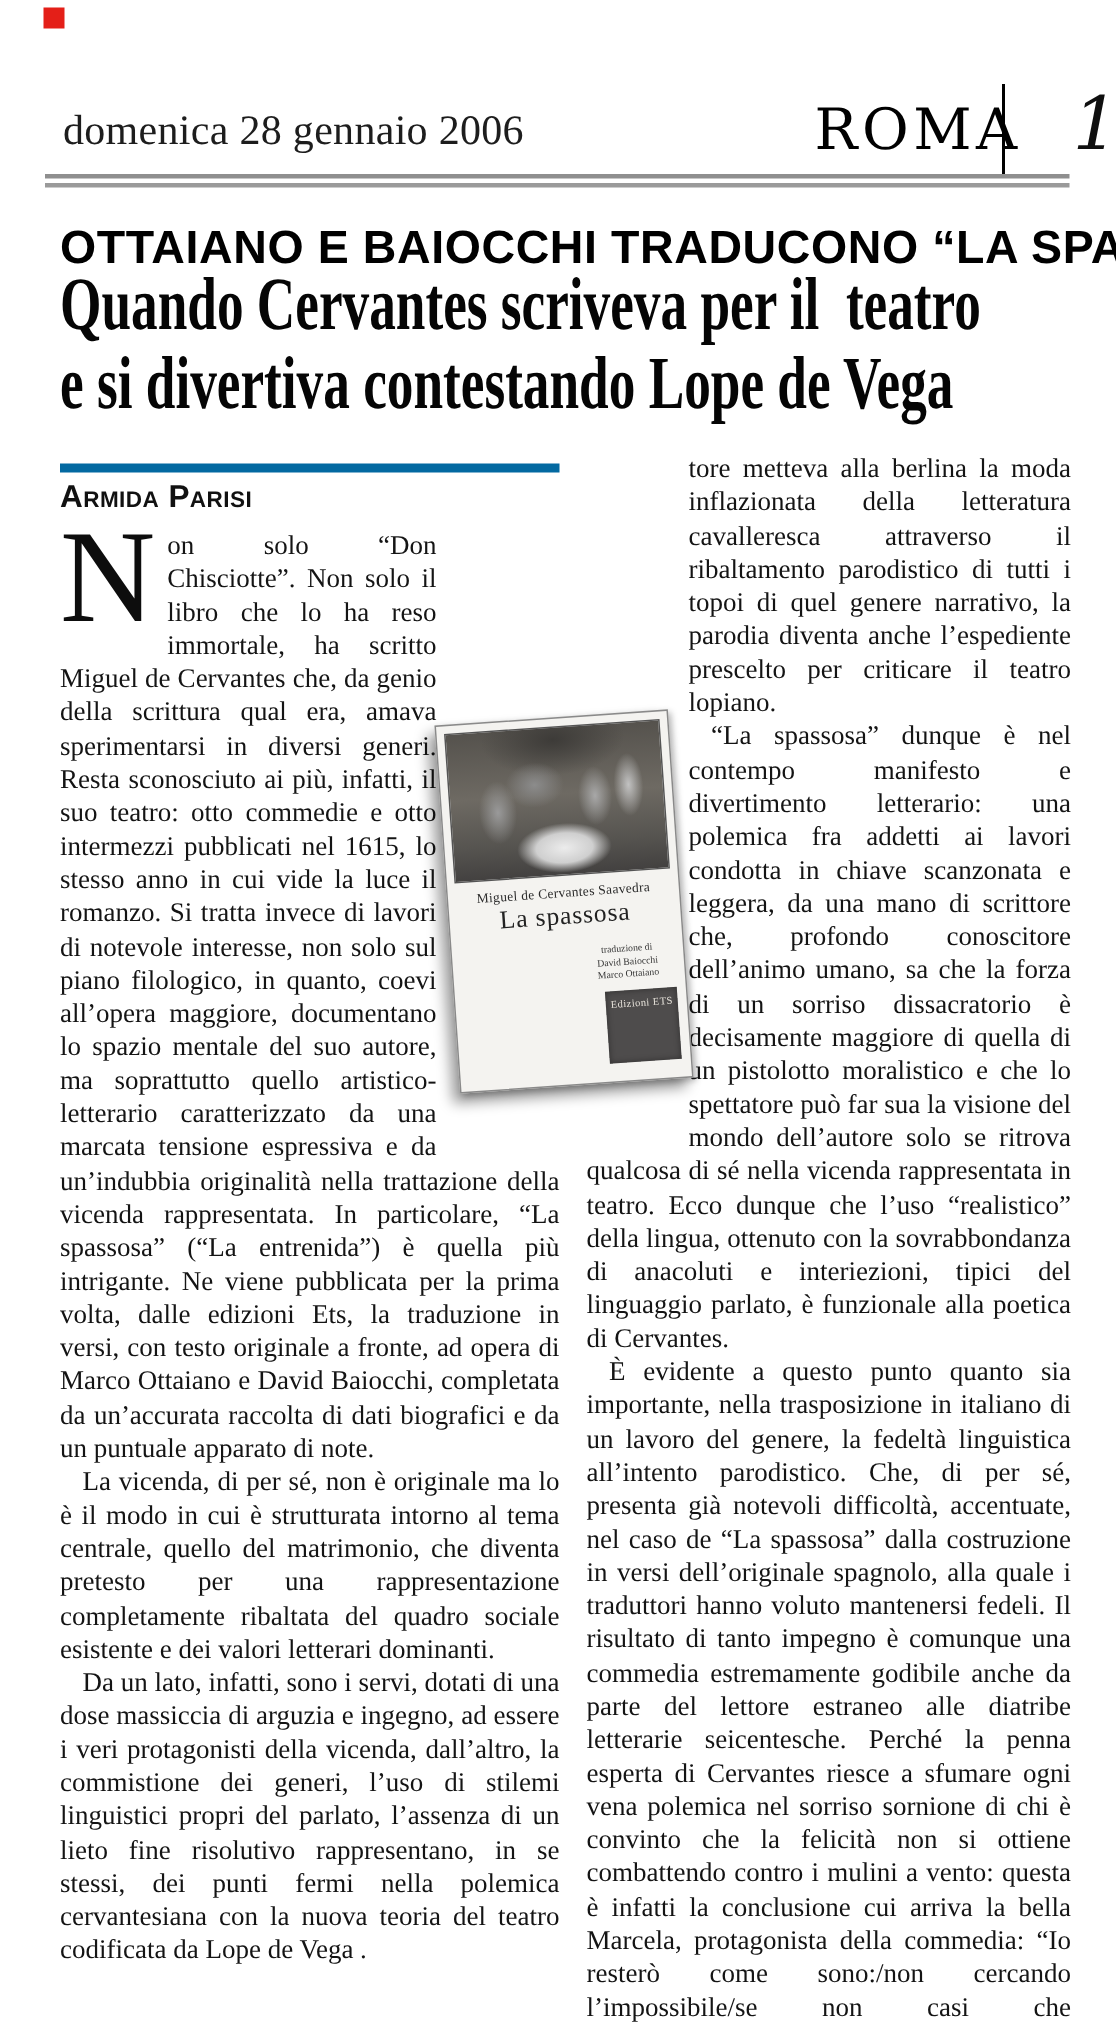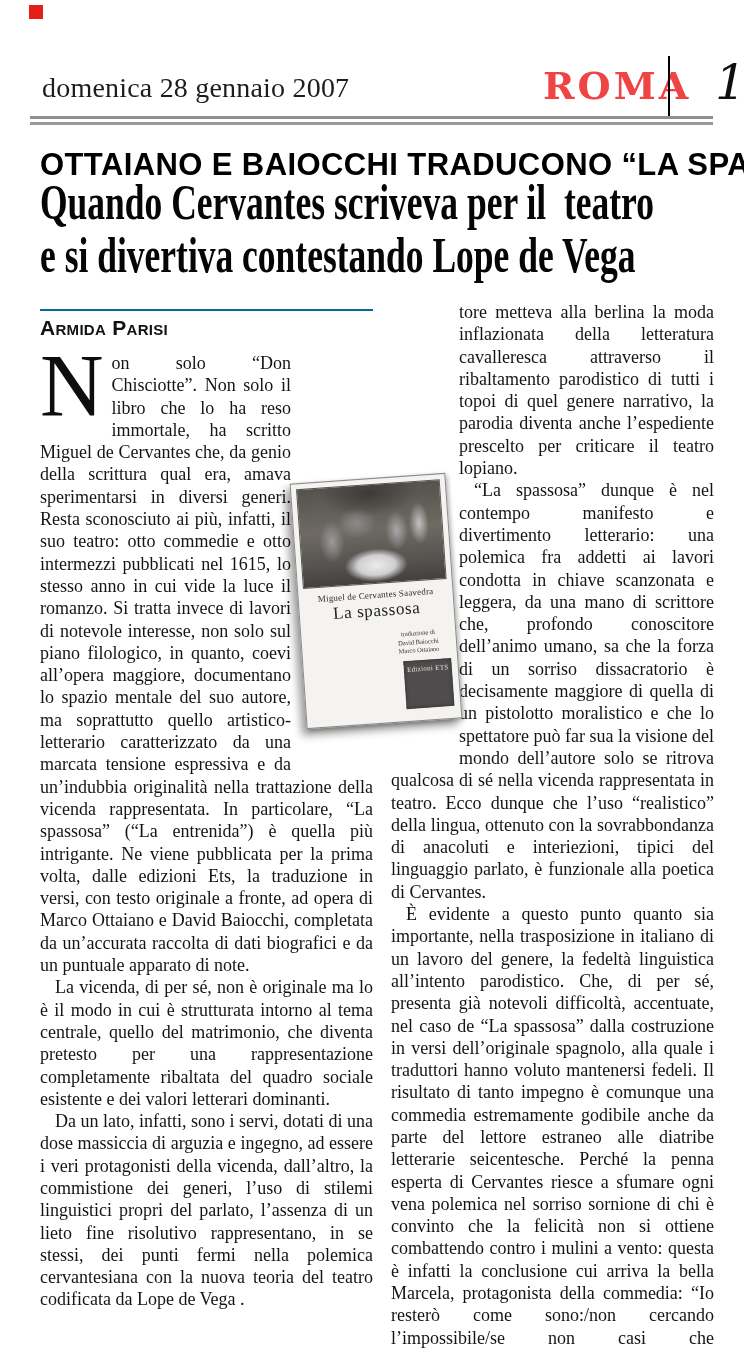--- a/index.html
+++ b/index.html
@@ -5,37 +5,37 @@
   html,body{margin:0;padding:0;background:#ffffff;}
   .page{position:relative;width:744px;height:1353px;background:#ffffff;overflow:hidden;
         font-family:"Liberation Serif", serif;color:#141414;}
   .abs{position:absolute;}
 
   
   .corner-marker{left:29px;top:5px;width:14px;height:14px;background:#e41f18;}
 
   
   .date{left:42px;top:72px;font-size:28px;color:#1d1d1d;letter-spacing:0.2px;}
-  .masthead{left:543px;top:64px;font-family:"DejaVu Serif", serif;font-weight:bold;
-            font-size:38px;line-height:44px;color:#ef4444;letter-spacing:3px;}
+  .masthead{left:543px;top:64px;font-family:"DejaVu Serif", serif;font-weight:normal;
+            font-size:38px;line-height:44px;color:#000000;letter-spacing:3px;}
   .head-divider{left:668px;top:56px;width:2px;height:62px;background:#000;}
   .page-number{left:715px;top:55px;font-family:"DejaVu Serif", serif;font-style:italic;
                font-size:49px;line-height:56px;color:#0f0f0f;}
   .rule-a{left:30px;top:116px;width:683px;height:3px;background:#8f8f8f;}
   .rule-b{left:30px;top:122px;width:683px;height:3px;background:#9a9a9a;}
 
   
   .kicker{left:40px;top:147px;font-family:"Liberation Sans", sans-serif;font-weight:bold;
           font-size:31px;letter-spacing:0.4px;color:#000;white-space:pre;}
   .headline-line{left:40px;font-weight:bold;font-size:50px;line-height:52px;color:#050505;
                  white-space:pre;transform:scaleX(0.71);transform-origin:0 0;letter-spacing:0px;}
   .hl1{top:176px;} .hl2{top:229px;}
 
   
-  .byline-wrap{left:40px;top:309px;width:333px;border-top:2px solid #0369a1;padding-top:5px;}
+  .byline-wrap{left:40px;top:309px;width:333px;border-top:6px solid #0369a1;padding-top:5px;}
   .byline{font-family:"Liberation Sans", sans-serif;font-weight:bold;font-variant:small-caps;
           font-variant-caps:small-caps;font-size:21px;color:#111;letter-spacing:0.3px;}
 
   
   .col{font-size:18px;line-height:22.3px;text-align:justify;color:#141414;}
   .col1{left:40px;top:352px;width:333px;}
   .col2{left:391px;top:301px;width:323px;}
   .col p{margin:0;hyphens:auto;-webkit-hyphens:auto;}
   .col p.indent{text-indent:15px;}
   .cut1{float:right;width:76px;height:268px;margin-top:134px;margin-left:6px;}
@@ -68,21 +68,21 @@
   .ets-label{position:absolute;left:0;top:5px;width:100%;text-align:center;font-size:7px;
         color:#e8e4dc;letter-spacing:0.3px;}
 </style>
 </head>
 <body>
 
 <div class="page">
 
   <div class="abs corner-marker"></div>
 
-  <div class="abs date">domenica 28 gennaio 2007</div>
+  <div class="abs date">domenica 28 gennaio 2006</div>
   <div class="abs masthead">ROMA</div>
   <div class="abs head-divider"></div>
   <div class="abs page-number">11</div>
   <div class="abs rule-a"></div>
   <div class="abs rule-b"></div>
 
   <div class="abs kicker">OTTAIANO E BAIOCCHI TRADUCONO “LA SPASSOSA”</div>
   <div class="abs headline-line hl1">Quando Cervantes scriveva per il  teatro</div>
   <div class="abs headline-line hl2">e si divertiva contestando Lope de Vega</div>
 

